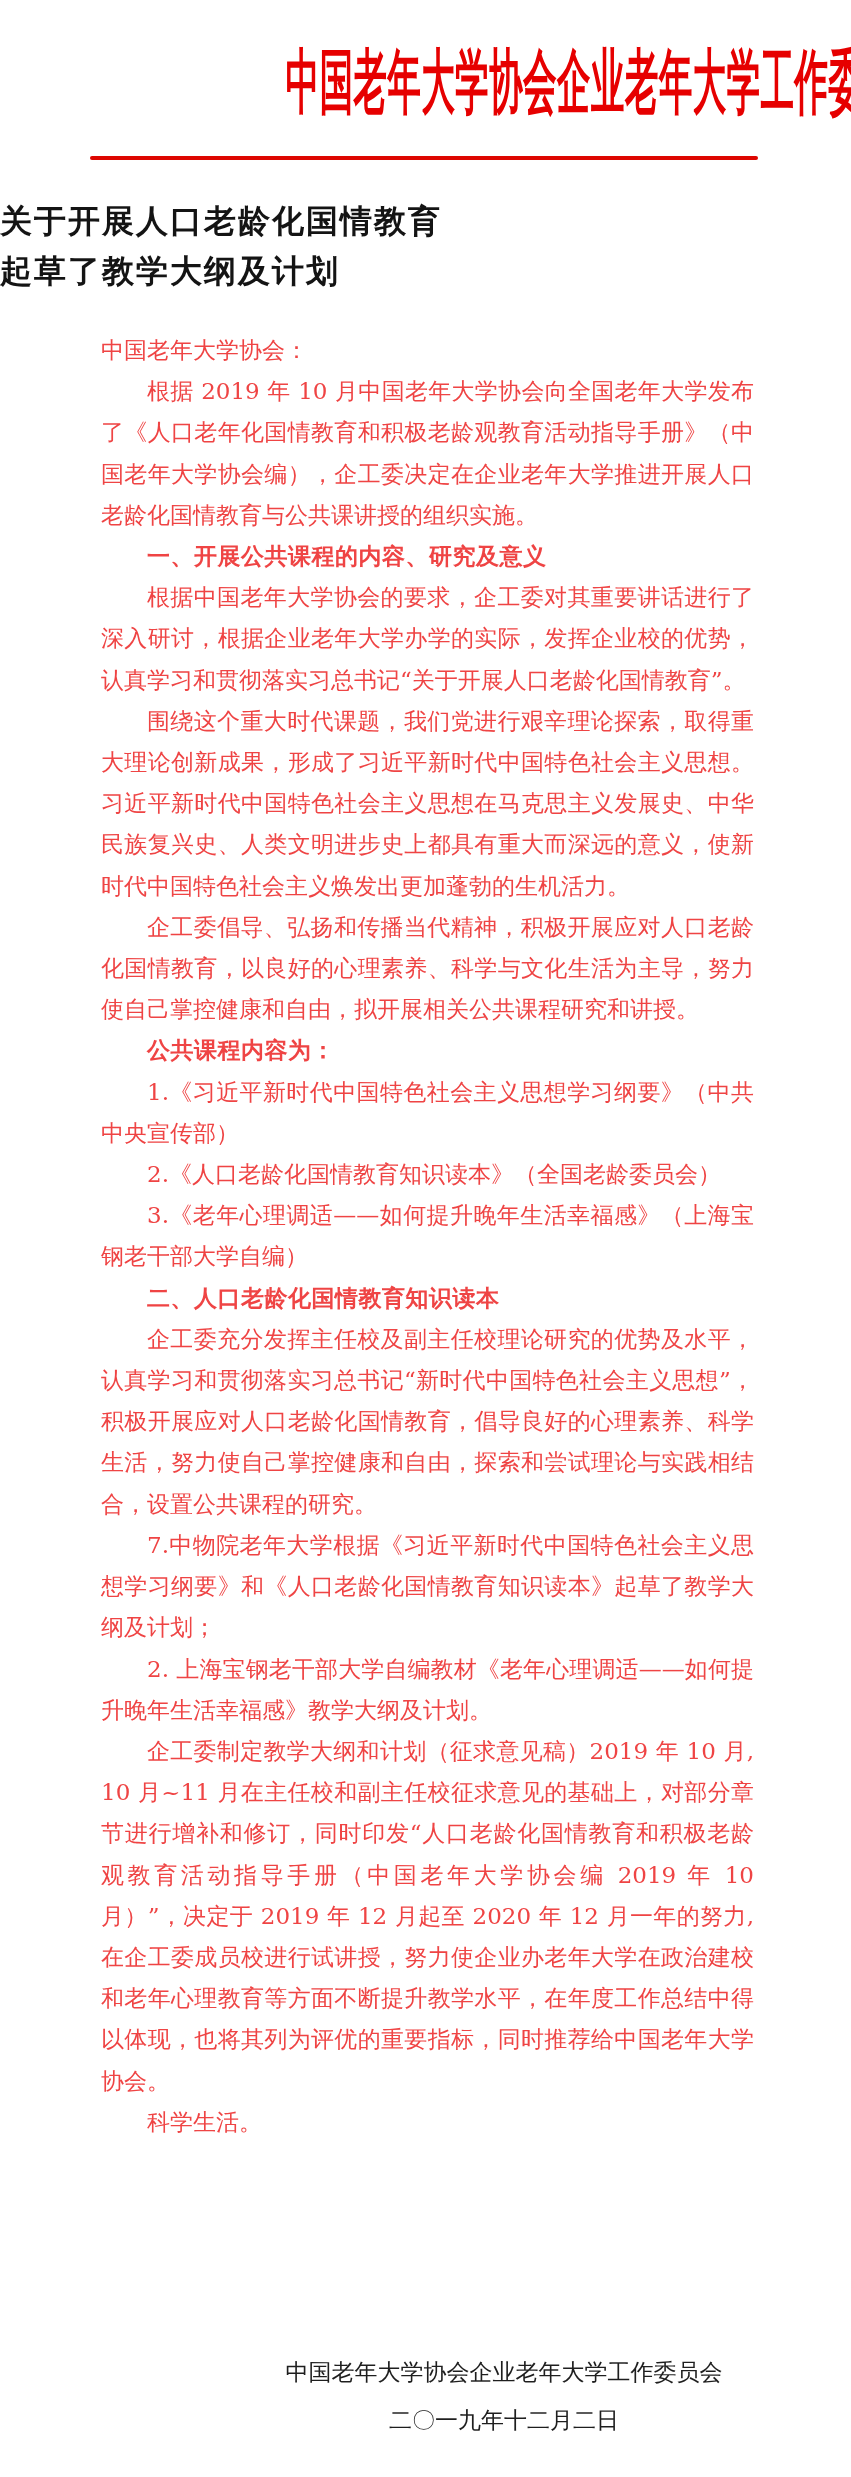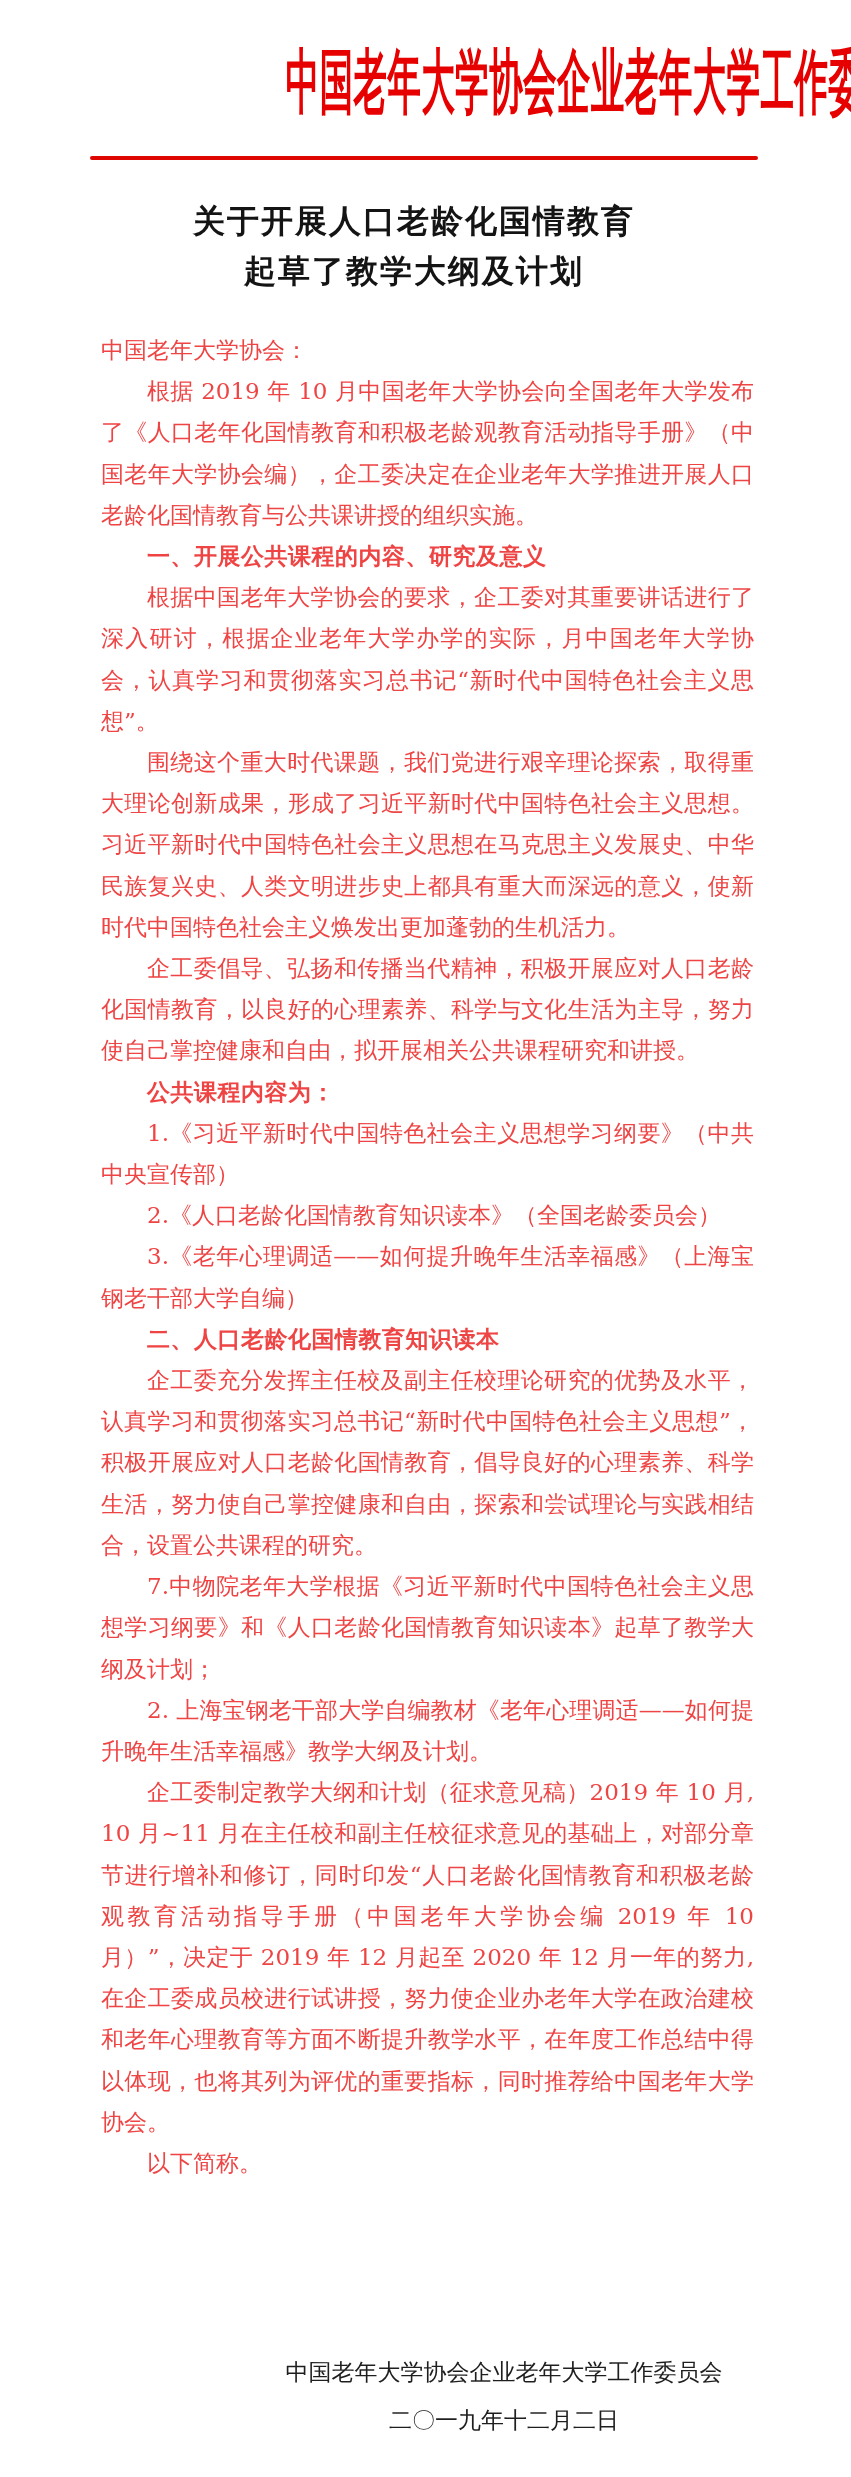--- a/index.html
+++ b/index.html
@@ -34,21 +34,20 @@
     top: 156px; left: 90px;
     width: 668px; height: 4px;
     background: #dd0600;
     border-radius: 2px;
   }
 
   
   .title {
     position: absolute;
     top: 196px; left: 0; width: 828px;
-    text-align: center;
     font-size: 32px;
     font-weight: bold;
     line-height: 50px;
     color: #141414;
     letter-spacing: 2px;
   }
 
   
   .body {
     position: absolute;
@@ -94,33 +93,33 @@
 
   <div class="title">
     <div>关于开展人口老龄化国情教育</div>
     <div>起草了教学大纲及计划</div>
   </div>
 
   <div class="body">
     <p class="salutation">中国老年大学协会：</p>
     <p>根据 2019 年 10 月中国老年大学协会向全国老年大学发布了《人口老年化国情教育和积极老龄观教育活动指导手册》（中国老年大学协会编），企工委决定在企业老年大学推进开展人口老龄化国情教育与公共课讲授的组织实施。</p>
     <p class="heading">一、开展公共课程的内容、研究及意义</p>
-    <p>根据中国老年大学协会的要求，企工委对其重要讲话进行了深入研讨，根据企业老年大学办学的实际，月中国老年大学协会，认真学习和贯彻落实习总书记“新时代中国特色社会主义思想”。</p>
+    <p>根据中国老年大学协会的要求，企工委对其重要讲话进行了深入研讨，根据企业老年大学办学的实际，发挥企业校的优势，认真学习和贯彻落实习总书记“关于开展人口老龄化国情教育”。</p>
     <p>围绕这个重大时代课题，我们党进行艰辛理论探索，取得重大理论创新成果，形成了习近平新时代中国特色社会主义思想。习近平新时代中国特色社会主义思想在马克思主义发展史、中华民族复兴史、人类文明进步史上都具有重大而深远的意义，使新时代中国特色社会主义焕发出更加蓬勃的生机活力。</p>
     <p>企工委倡导、弘扬和传播当代精神，积极开展应对人口老龄化国情教育，以良好的心理素养、科学与文化生活为主导，努力使自己掌控健康和自由，拟开展相关公共课程研究和讲授。</p>
     <p class="heading">公共课程内容为：</p>
     <p>1.《习近平新时代中国特色社会主义思想学习纲要》（中共中央宣传部）</p>
     <p>2.《人口老龄化国情教育知识读本》（全国老龄委员会）</p>
     <p>3.《老年心理调适——如何提升晚年生活幸福感》（上海宝钢老干部大学自编）</p>
     <p class="heading">二、人口老龄化国情教育知识读本</p>
     <p>企工委充分发挥主任校及副主任校理论研究的优势及水平，认真学习和贯彻落实习总书记“新时代中国特色社会主义思想”，积极开展应对人口老龄化国情教育，倡导良好的心理素养、科学生活，努力使自己掌控健康和自由，探索和尝试理论与实践相结合，设置公共课程的研究。</p>
     <p>7.中物院老年大学根据《习近平新时代中国特色社会主义思想学习纲要》和《人口老龄化国情教育知识读本》起草了教学大纲及计划；</p>
     <p>2. 上海宝钢老干部大学自编教材《老年心理调适——如何提升晚年生活幸福感》教学大纲及计划。</p>
     <p>企工委制定教学大纲和计划（征求意见稿）2019 年 10 月, 10 月~11 月在主任校和副主任校征求意见的基础上，对部分章节进行增补和修订，同时印发“人口老龄化国情教育和积极老龄观教育活动指导手册（中国老年大学协会编 2019 年 10 月）”，决定于 2019 年 12 月起至 2020 年 12 月一年的努力,在企工委成员校进行试讲授，努力使企业办老年大学在政治建校和老年心理教育等方面不断提升教学水平，在年度工作总结中得以体现，也将其列为评优的重要指标，同时推荐给中国老年大学协会。</p>
-    <p>以下简称。</p>
+    <p>科学生活。</p>
   </div>
 
   <div class="sign">
     <div class="org">中国老年大学协会企业老年大学工作委员会</div>
     <div class="date">二〇一九年十二月二日</div>
   </div>
 
 </div>
 
 </body></html>

